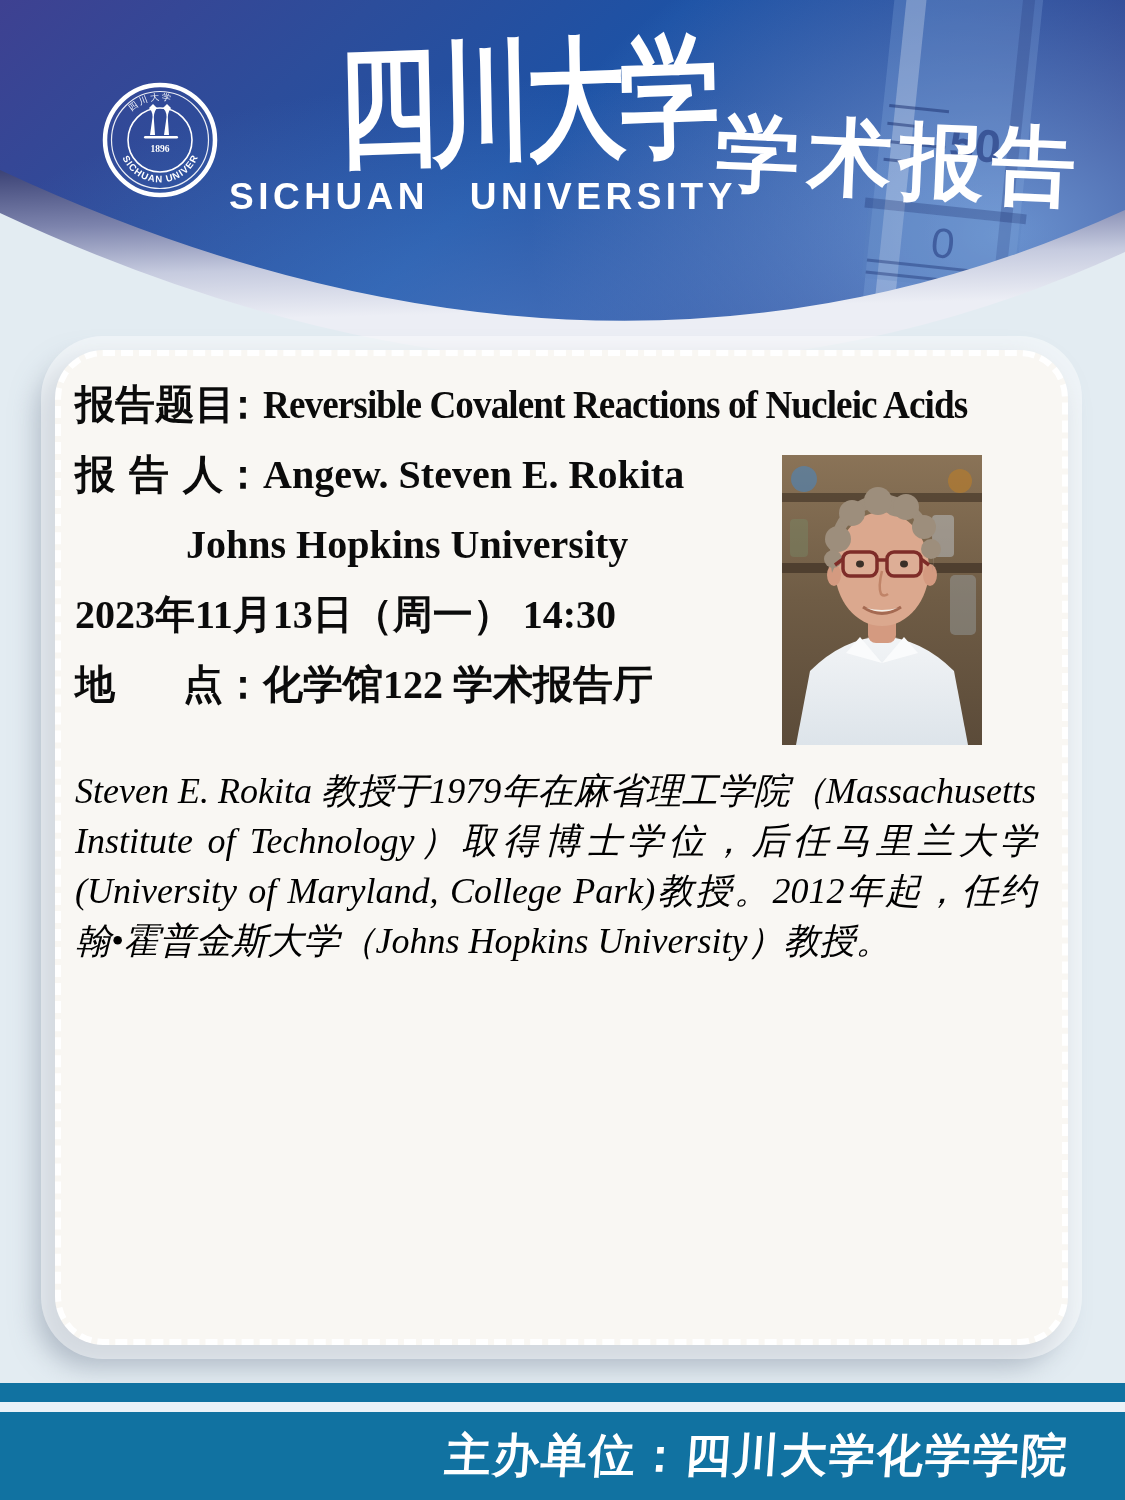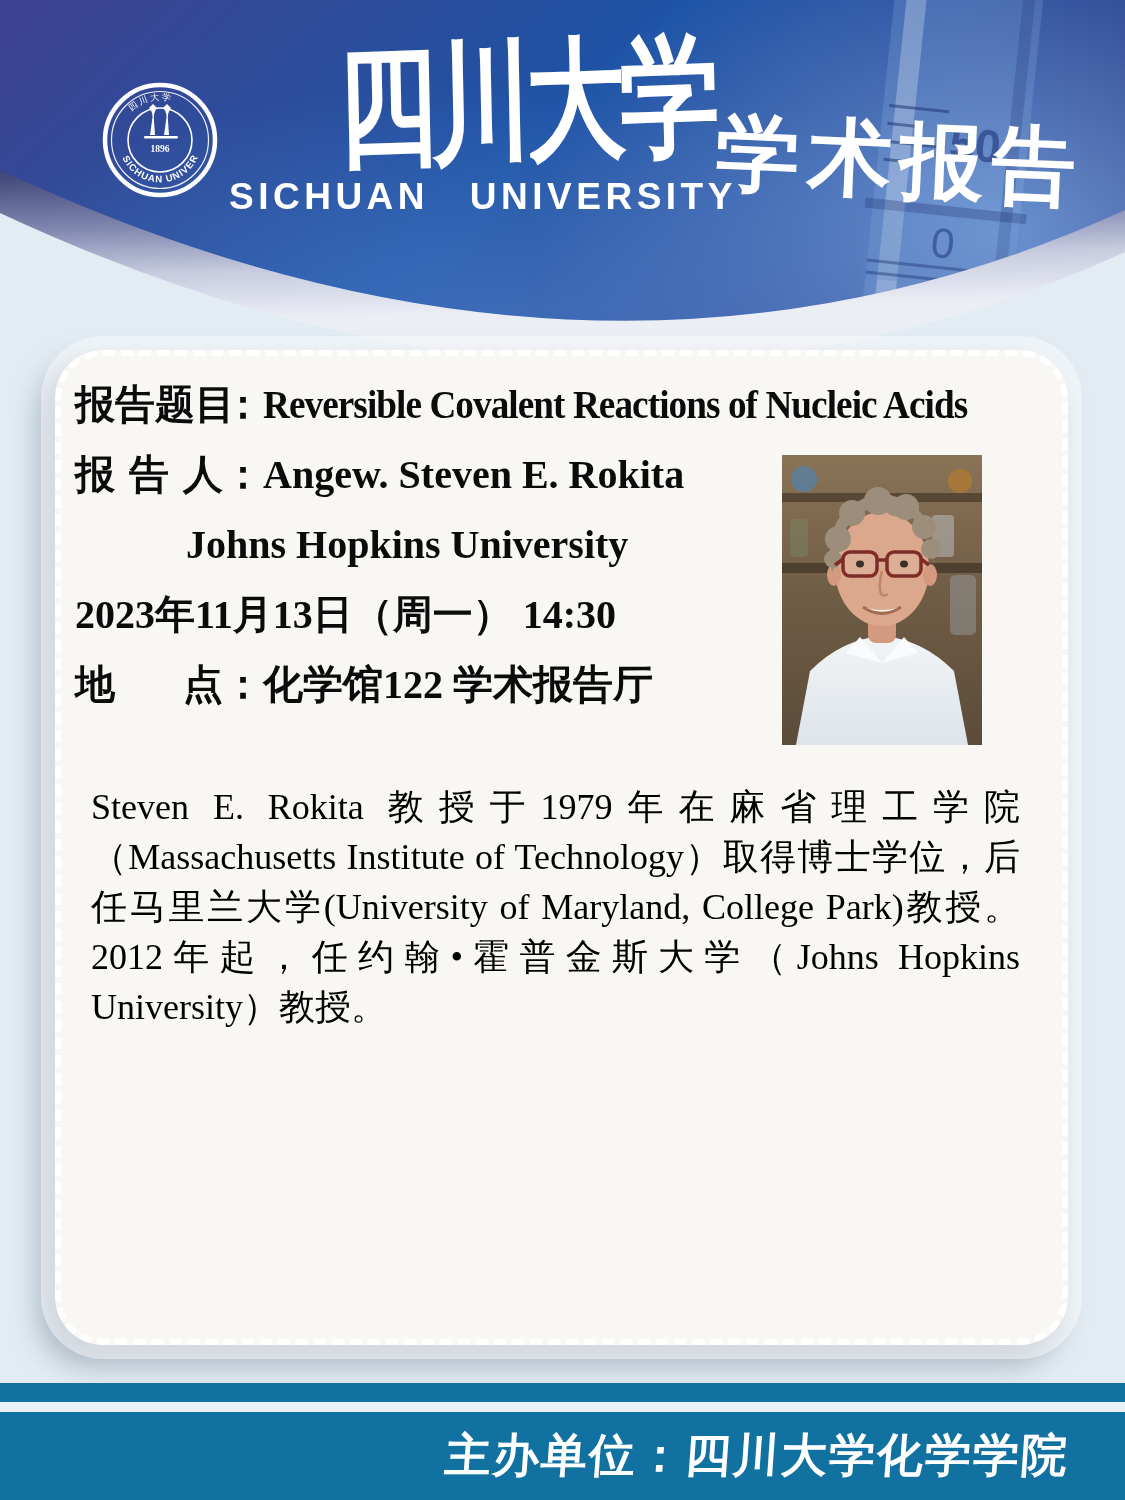--- a/index.html
+++ b/index.html
@@ -28,21 +28,21 @@
   .lbl{flex:none;width:188px;font-size:40px;font-weight:bold;color:#0b0b0b;}
   .lbl-chars{display:inline-block;width:148px;text-align:justify;text-align-last:justify;}
   .val{font-size:40px;font-weight:bold;color:#0b0b0b;}
   .val.en-title{letter-spacing:-1px;transform:scaleX(0.93);transform-origin:left center;}
   .indent{margin-left:111px;}
 
   .photo{position:absolute;left:721px;top:99px;width:200px;height:290px;}
 
   .bio{position:absolute;left:14px;top:410px;width:961px;font-size:36px;line-height:50px;
     text-align:justify;color:#000;}
-  .bio p{margin:16px;}
+  .bio p{margin:0;font-style:italic;}
 
   
   .stripe{position:absolute;left:0;width:1125px;}
   .stripe-teal-thin{top:1383px;height:19px;background:#1172a1;}
   .stripe-light{top:1402px;height:10px;background:#eaf2f8;}
   .footer-band{top:1412px;height:88px;background:#1172a1;display:flex;justify-content:flex-end;
     align-items:center;padding-right:56px;box-sizing:border-box;}
   .host{font-size:46px;font-weight:bold;color:#fff;letter-spacing:2px;transform:skewX(-4deg);
     font-family:"Liberation Serif","DejaVu Serif",serif;white-space:nowrap;}
 </style>

